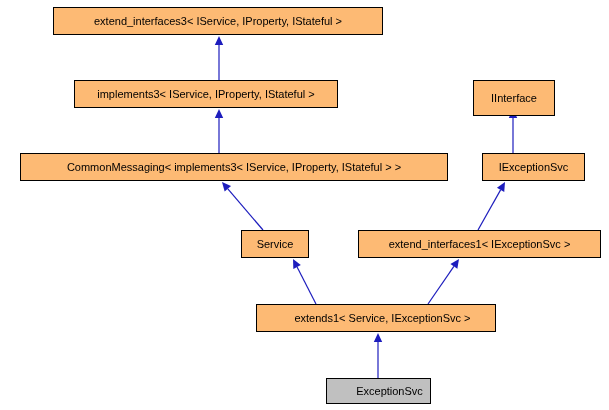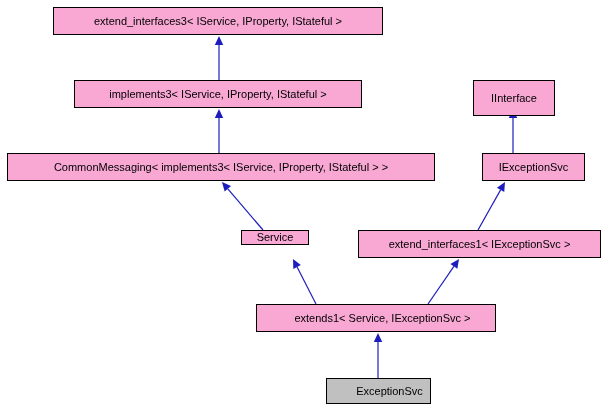--- a/index.html
+++ b/index.html
@@ -12,21 +12,21 @@
     width: 609px;
     height: 410px;
     background: #ffffff;
     font-family: "Liberation Sans", sans-serif;
     overflow: hidden;
   }
   .node {
     position: absolute;
     box-sizing: border-box;
     border: 1px solid #000000;
-    background: #f9a8d4;
+    background: #fdba74;
     color: #000000;
     font-size: 11px;
     line-height: 1;
     display: flex;
     align-items: center;
     justify-content: center;
     white-space: nowrap;
     text-align: center;
   }
   .node.highlight {
@@ -62,37 +62,37 @@
       <line x1="428" y1="304" x2="453.89425287373655" y2="266.4115684090921" stroke="#1d1dbd" stroke-width="1.2"></line>
       <polygon points="459,259 457.35298479797956,268.7942504013484 450.43552094949354,264.02888641683586" fill="#1d1dbd"></polygon>
       <line x1="378" y1="378" x2="378" y2="342" stroke="#1d1dbd" stroke-width="1.2"></line>
       <polygon points="378,333 382.2,342 373.8,342" fill="#1d1dbd"></polygon>
     </svg>
 
   <div class="node" style="left:53px; top:7px; width:330px; height:28px;">
     <span>extend_interfaces3&lt; IService, IProperty, IStateful &gt;</span>
   </div>
 
-  <div class="node" style="left:74px; top:80px; width:288px; height:28px;">
+  <div class="node" style="left:74px; top:80px; width:264px; height:28px;">
     <span>implements3&lt; IService, IProperty, IStateful &gt;</span>
   </div>
 
   <div class="node" style="left:473px; top:80px; width:82px; height:36px;">
     <span>IInterface</span>
   </div>
 
-  <div class="node" style="left:7px; top:153px; width:428px; height:28px;">
+  <div class="node" style="left:20px; top:153px; width:428px; height:28px;">
     <span>CommonMessaging&lt; implements3&lt; IService, IProperty, IStateful &gt; &gt;</span>
   </div>
 
   <div class="node" style="left:462px; top:153px; width:103px; height:28px;margin-left:20px;">
     <span>IExceptionSvc</span>
   </div>
 
-  <div class="node" style="left:241px; top:230px; width:68px; height:15px;">
+  <div class="node" style="left:241px; top:230px; width:68px; height:28px;">
     <span>Service</span>
   </div>
 
   <div class="node" style="left:358px; top:230px; width:243px; height:28px;">
     <span>extend_interfaces1&lt; IExceptionSvc &gt;</span>
   </div>
 
   <div class="node" style="left:256px; top:304px; width:240px; height:28px;padding-left:13px;">
     <span>extends1&lt; Service, IExceptionSvc &gt;</span>
   </div>

